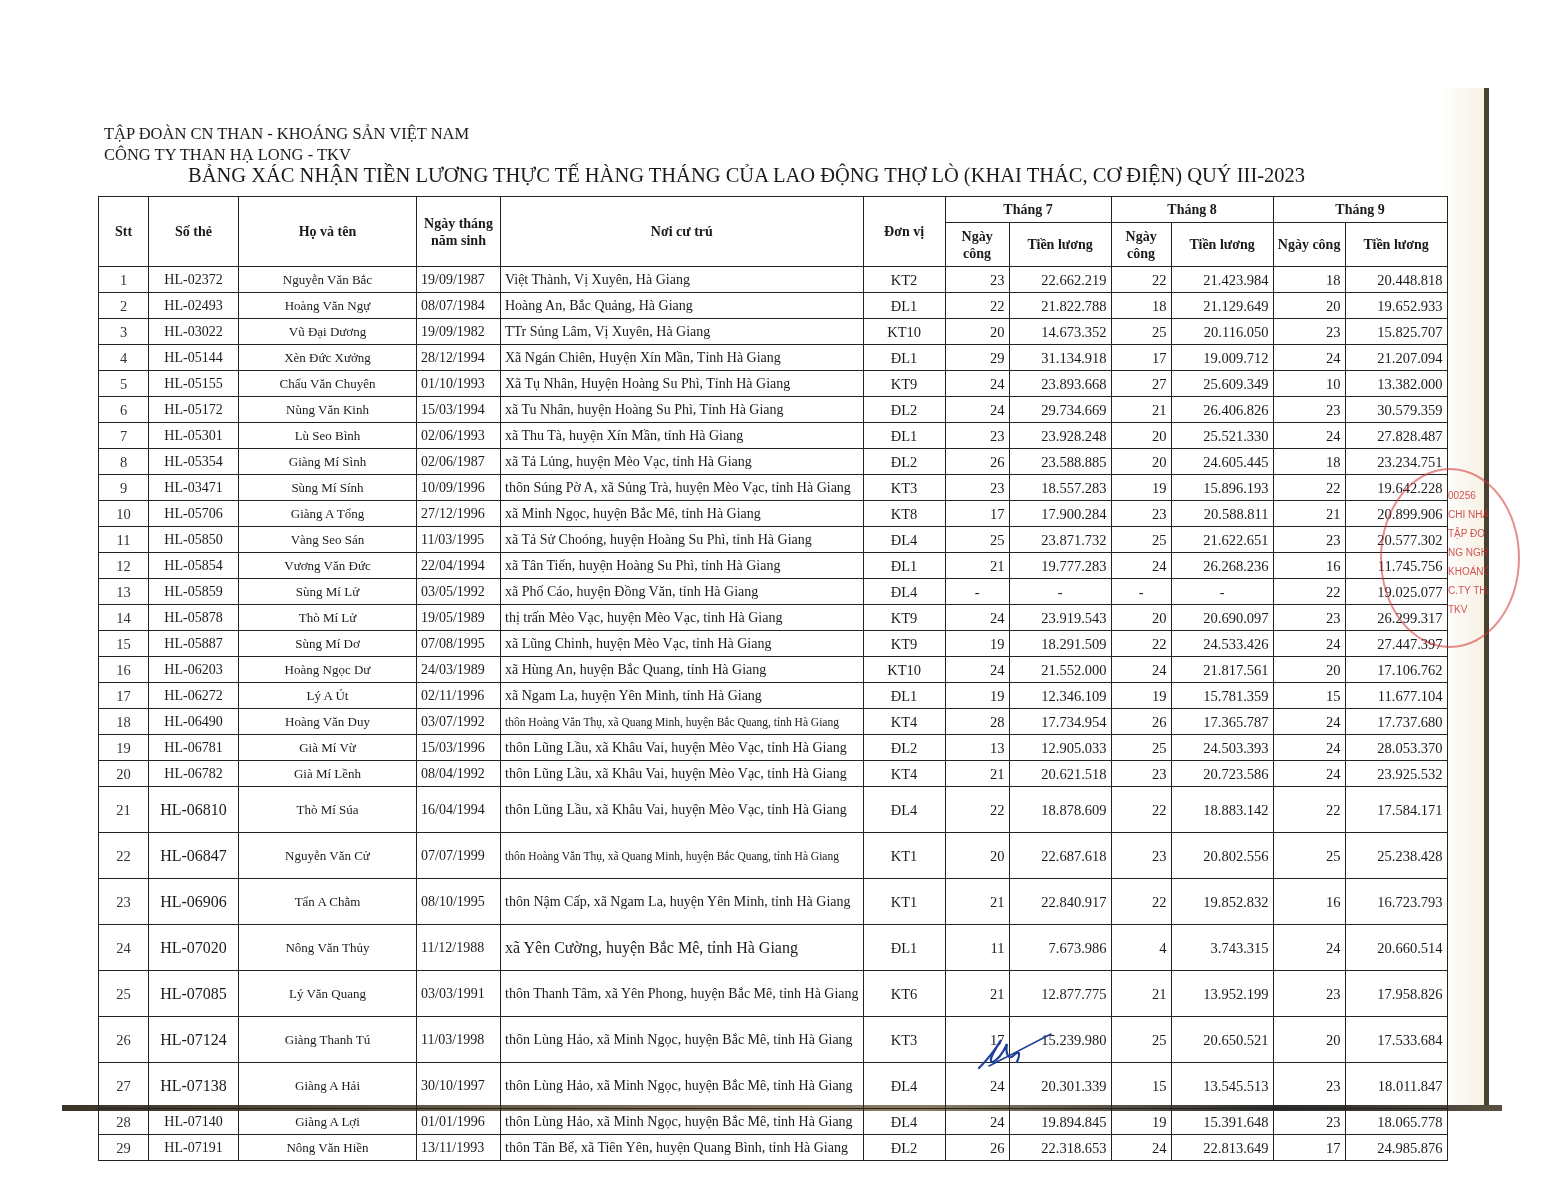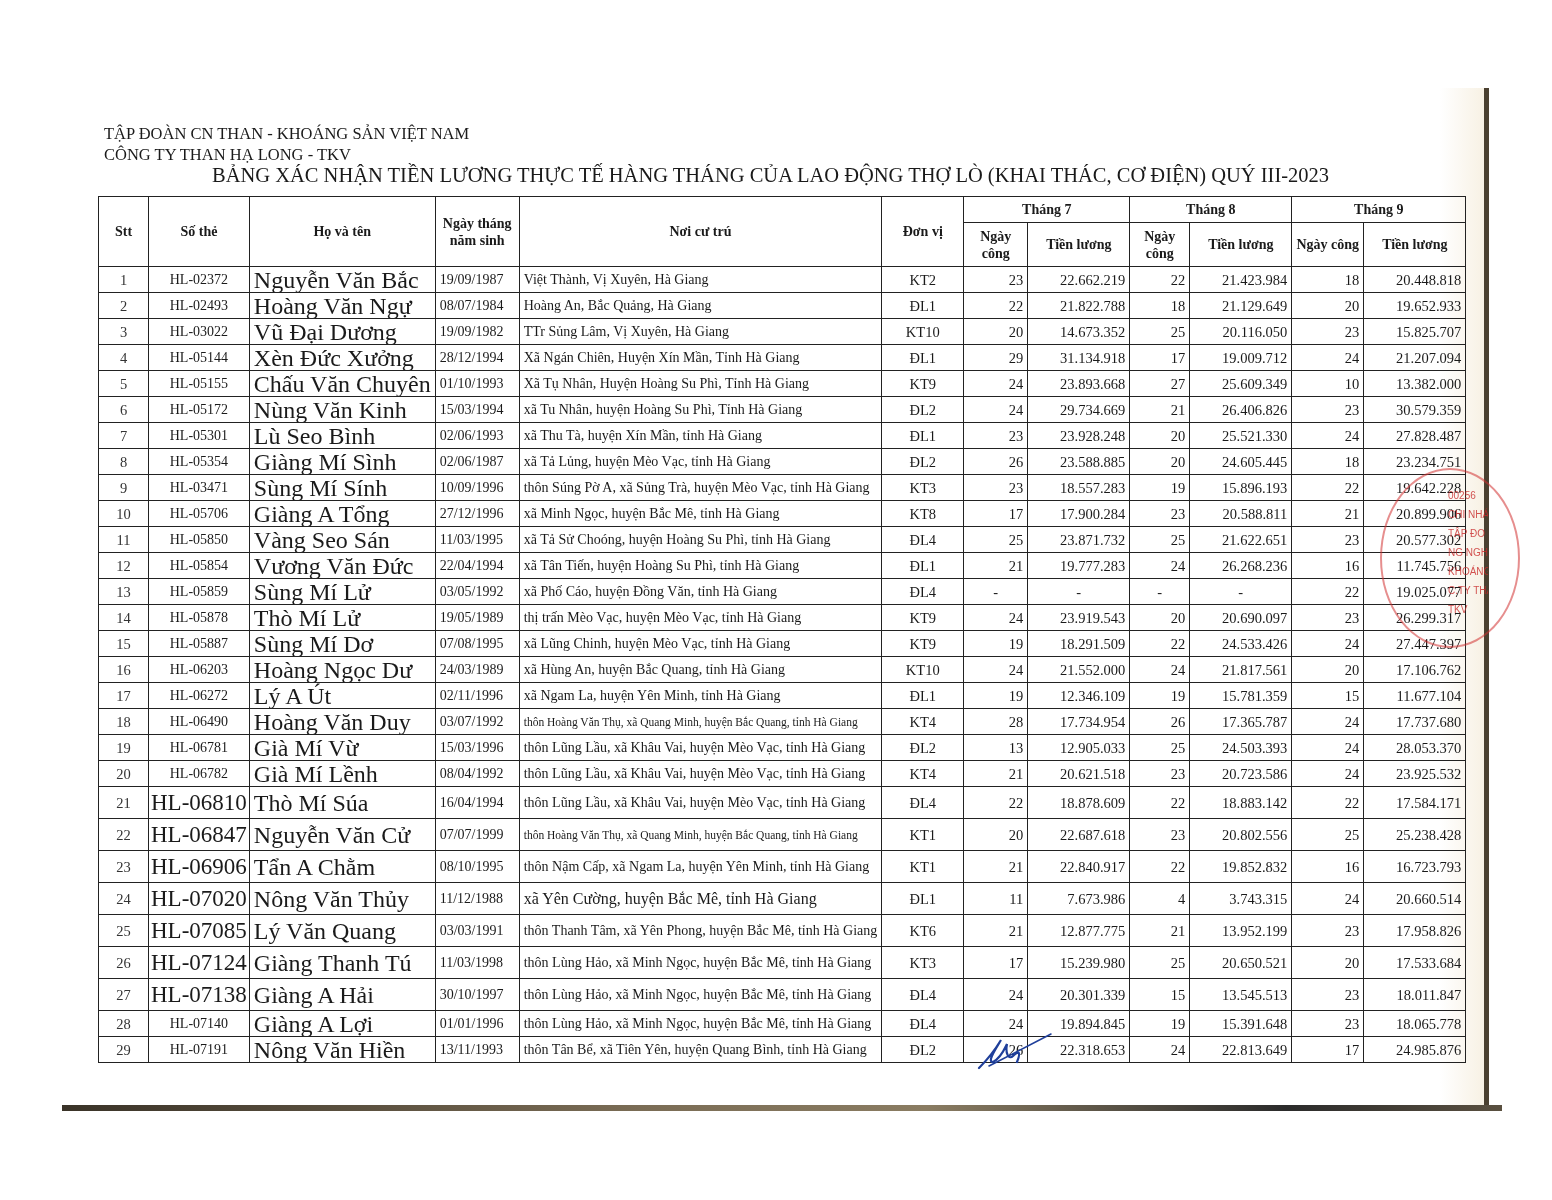--- a/index.html
+++ b/index.html
@@ -19,35 +19,35 @@
     position: absolute; left: 1484px; top: 88px; width: 5px; height: 1022px;
     background: #4a4030;
   }
   .page-tint-right {
     position: absolute; left: 1440px; top: 88px; width: 44px; height: 1020px;
     background: linear-gradient(90deg, rgba(255,255,255,0) 0%, #f7f1e4 100%);
   }
   .hdr { position: absolute; font-weight: normal; white-space: nowrap; }
   .org1 { left: 104px; top: 124px; font-size: 16.5px; }
   .org2 { left: 104px; top: 145px; font-size: 16.5px; }
-  .title { left: 212px; top: 164px; font-size: 20.5px; }
+  .title { left: 188px; top: 164px; font-size: 20.5px; }
 
   table.sheet {
     position: absolute; left: 98px; top: 196px; border-collapse: collapse;
     table-layout: fixed; font-size: 14.5px;
   }
   table.sheet td, table.sheet th {
     border: 1px solid #222; padding: 0 4px; height: 25px; line-height: 24px;
     white-space: nowrap; overflow: hidden;
   }
   table.sheet th { font-weight: bold; font-size: 14px; text-align: center; line-height: 17px; }
   .c-stt { text-align: center; color: #333; }
   .c-id { text-align: center; font-size: 14px; }
-  .c-id.big { font-size: 23px; padding: 3px 2px; }
-  .c-name { font-size: 24px; padding-left: 4px; }
+  .c-id.big { font-size: 16px; padding: 10px 2px; }
+  .c-name { font-size: 13px; padding-left: 4px; text-align: center; }
   .c-dob { font-size: 14px; padding-left: 3px; margin-top: 26px; }
   .c-addr { font-size: 14px; padding-left: 3px; }
   .c-addr.small { font-size: 11.5px; }
   .c-addr.large { font-size: 16px; }
   .c-unit { text-align: center; font-size: 14.5px; }
   .c-num { text-align: right; padding-right: 6px; }
   .c-dash { text-align: center; }
 
   .stamp {
     position: absolute; left: 1380px; top: 468px; width: 140px; height: 180px;

